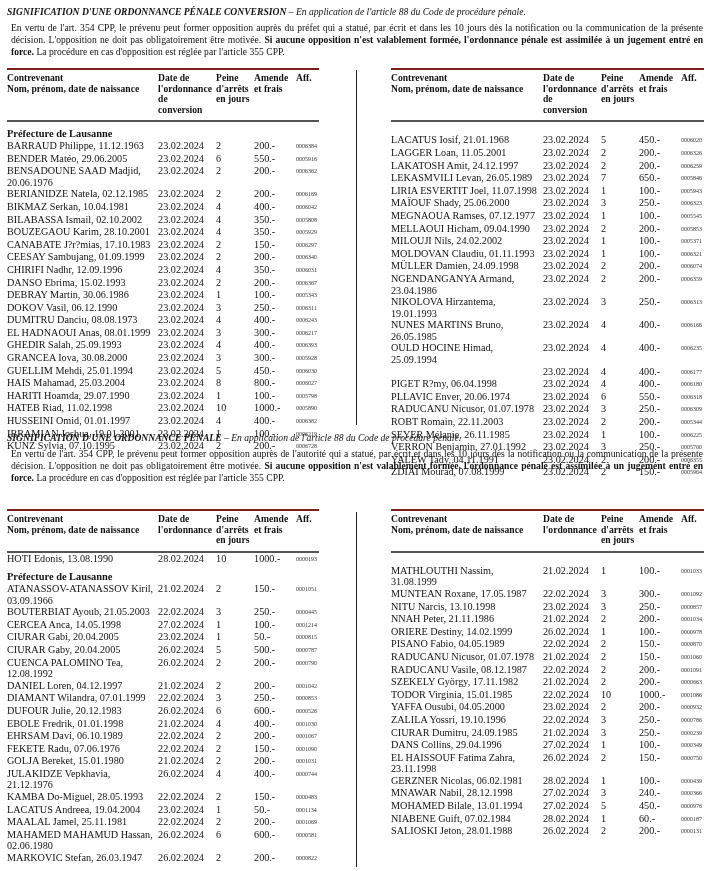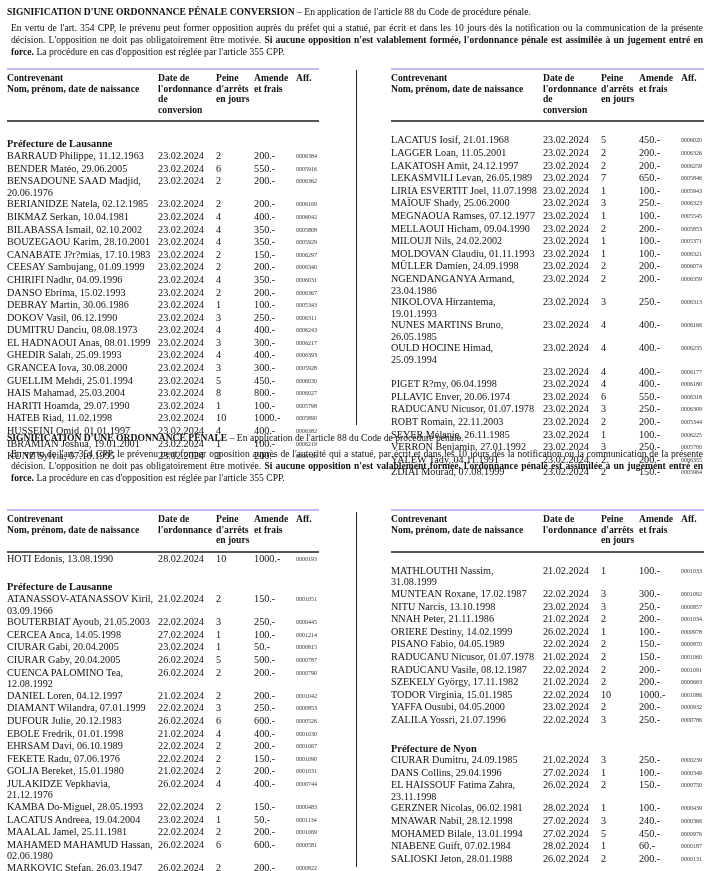--- a/index.html
+++ b/index.html
@@ -1,29 +1,29 @@
 <!DOCTYPE html>
 <html><head>
 <meta charset="utf-8">
 <style>
   html, body { margin:0; padding:0; background:#ffffff; }
   body { width:713px; height:871px; overflow:hidden; font-family:"Liberation Serif", serif; color:#111; }
   .page { position:relative; width:713px; height:871px; }
   .notice { position:absolute; left:7px; width:700px; font-size:9.6px; line-height:12px; }
-  .notice .title { margin-bottom:4px; }
+  .notice .title { margin-bottom:4px;font-style:italic; }
   .notice .title b { font-weight:bold; }
   .notice p { margin:4px; text-align:justify; }
   .col { position:absolute; width:348px; }
   .vline { position:absolute; width:1px; background:#222; }
   table { border-collapse:collapse; width:100%; font-size:10.2px; line-height:11.6px; }
   thead th { font-weight:bold; text-align:left; vertical-align:top; padding:3px 2px 5px 0; font-size:9.6px; line-height:10.6px; }
-  thead tr { border-top:2px solid #c4b5fd; border-bottom:2px solid #555; }
+  thead tr { border-top:2px solid #7f1d1d; border-bottom:2px solid #555; }
   td { padding:0 2px 0 0; vertical-align:top; }
   td.aff { font-size:6px; color:#333; padding-top:1px; }
-  tr.pref td { font-weight:bold; padding-top:16px; font-size:10.4px; }
+  tr.pref td { font-weight:bold; padding-top:6px; font-size:10.4px; }
   tr.gap td { height:12px; }
   .c-name { width:150px; }
   .c-date { width:56px; }
   .c-peine { width:36px; }
   .c-amende { width:40px; }
 </style>
 </head>
 <body>
 
 <div class="page">
@@ -119,21 +119,21 @@
             <td class="aff">0006297</td>
           </tr>
           <tr>
             <td>CEESAY Sambujang, 01.09.1999</td>
             <td>23.02.2024</td>
             <td>2</td>
             <td>200.-</td>
             <td class="aff">0006340</td>
           </tr>
           <tr>
-            <td>CHIRIFI Nadhr, 04.09.1996</td>
+            <td>CHIRIFI Nadhr, 12.09.1996</td>
             <td>23.02.2024</td>
             <td>4</td>
             <td>350.-</td>
             <td class="aff">0006031</td>
           </tr>
           <tr>
             <td>DANSO Ebrima, 15.02.1993</td>
             <td>23.02.2024</td>
             <td>2</td>
             <td>200.-</td>
@@ -641,21 +641,21 @@
             <td colspan="5"></td>
           </tr>
           <tr>
             <td>MATHLOUTHI Nassim, 31.08.1999</td>
             <td>21.02.2024</td>
             <td>1</td>
             <td>100.-</td>
             <td class="aff">0001033</td>
           </tr>
           <tr>
-            <td>MUNTEAN Roxane, 17.02.1987</td>
+            <td>MUNTEAN Roxane, 17.05.1987</td>
             <td>22.02.2024</td>
             <td>3</td>
             <td>300.-</td>
             <td class="aff">0001092</td>
           </tr>
           <tr>
             <td>NITU Narcis, 13.10.1998</td>
             <td>23.02.2024</td>
             <td>3</td>
             <td>250.-</td>
@@ -711,28 +711,25 @@
             <td class="aff">0001086</td>
           </tr>
           <tr>
             <td>YAFFA Ousubi, 04.05.2000</td>
             <td>23.02.2024</td>
             <td>2</td>
             <td>200.-</td>
             <td class="aff">0000932</td>
           </tr>
           <tr>
-            <td>ZALILA Yossri, 21.07.1996</td>
+            <td>ZALILA Yossri, 19.10.1996</td>
             <td>22.02.2024</td>
             <td>3</td>
             <td>250.-</td>
             <td class="aff">0000786</td>
-          </tr>
-          <tr class="pref">
-            <td colspan="5">Préfecture de Nyon</td>
           </tr>
           <tr>
             <td>CIURAR Dumitru, 24.09.1985</td>
             <td>21.02.2024</td>
             <td>3</td>
             <td>250.-</td>
             <td class="aff">0000239</td>
           </tr>
           <tr>
             <td>DANS Collins, 29.04.1996</td>

